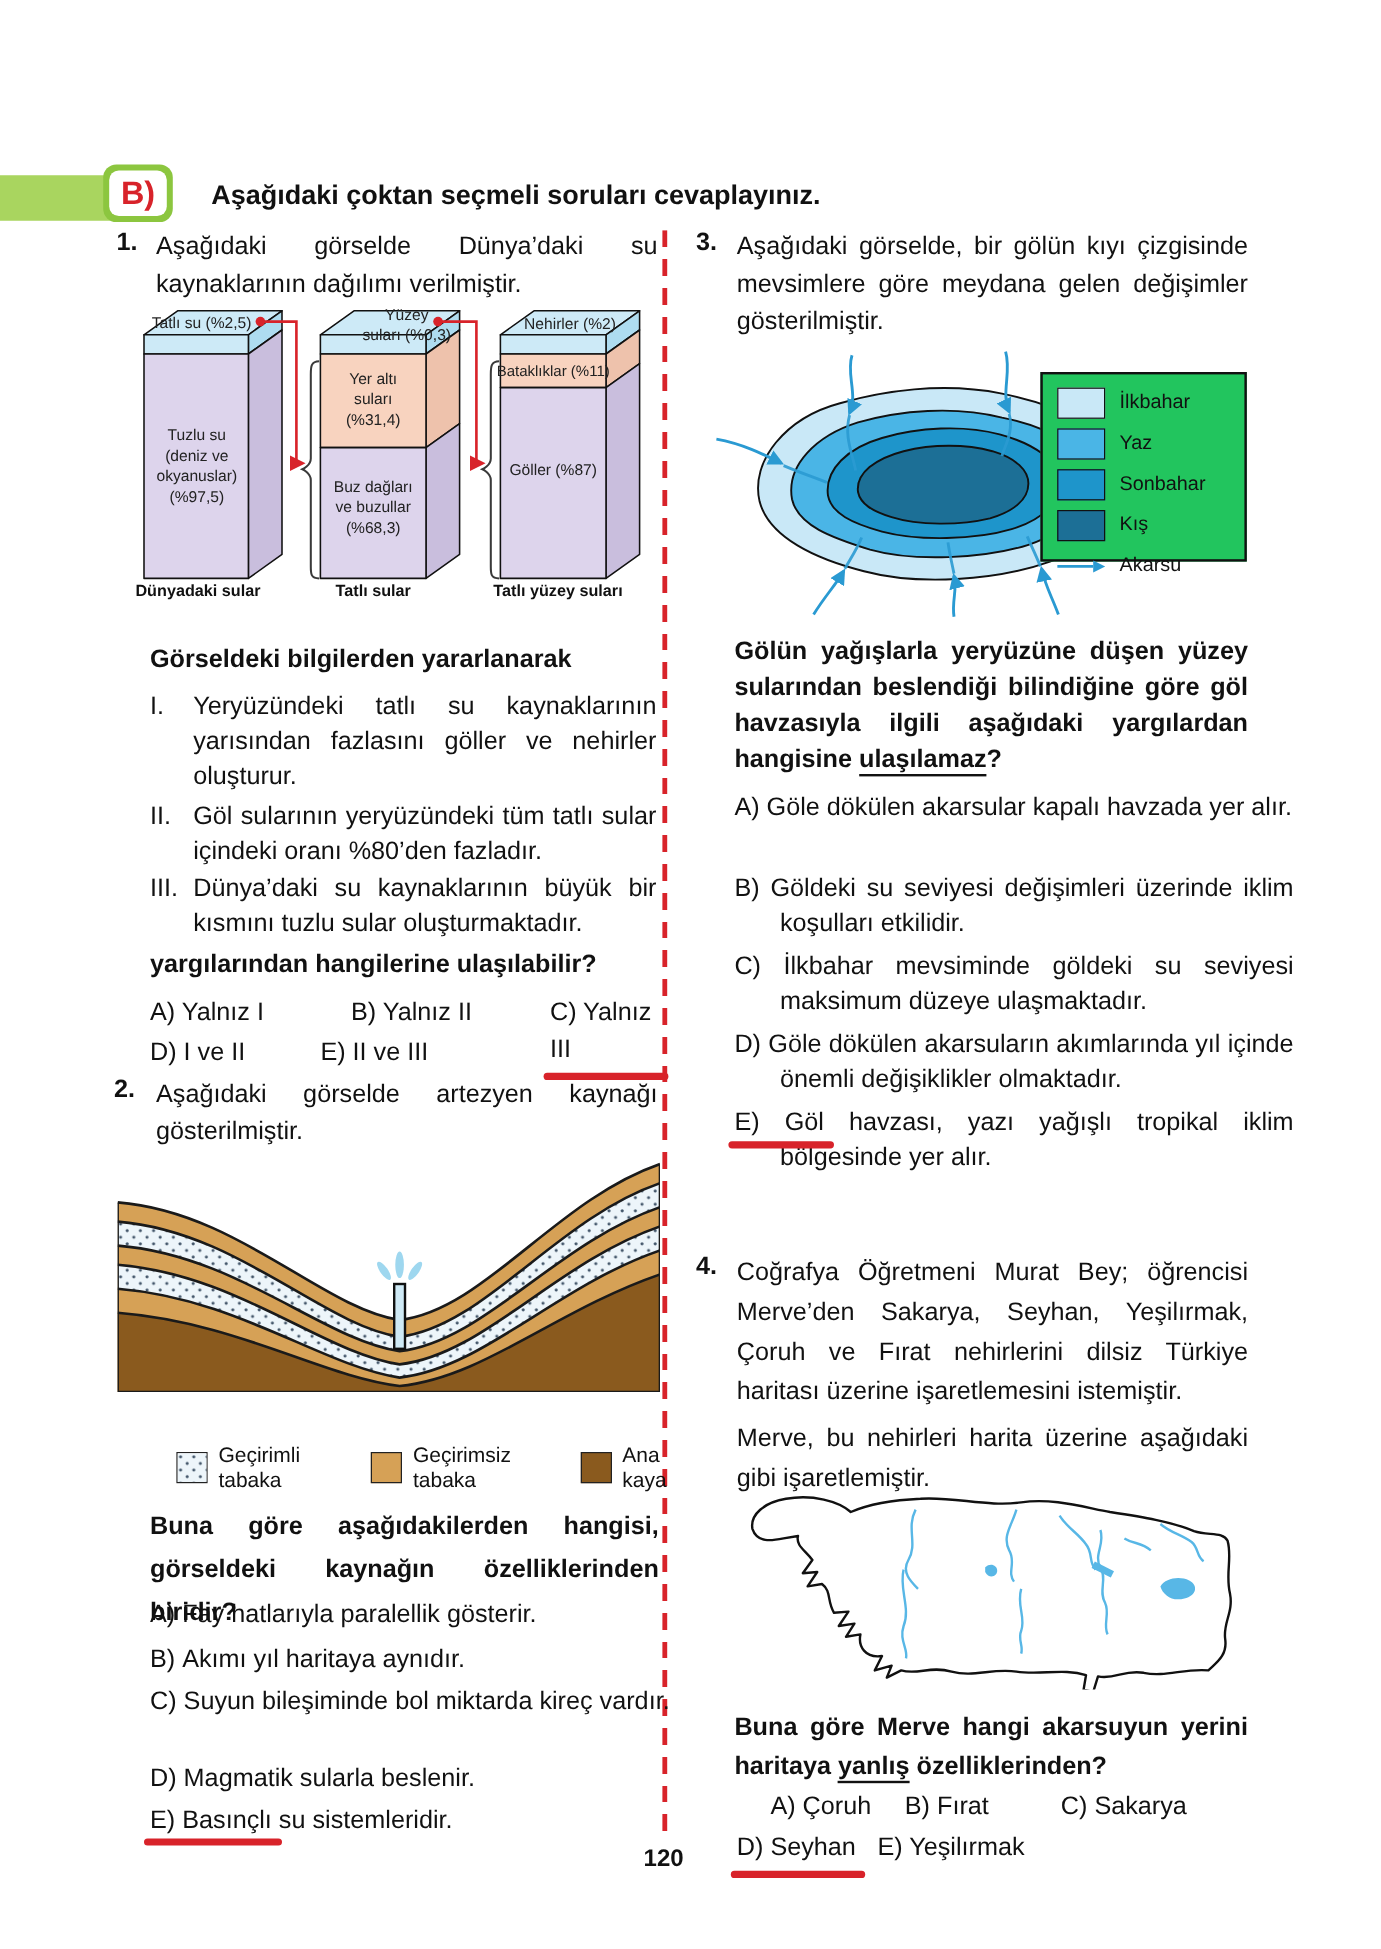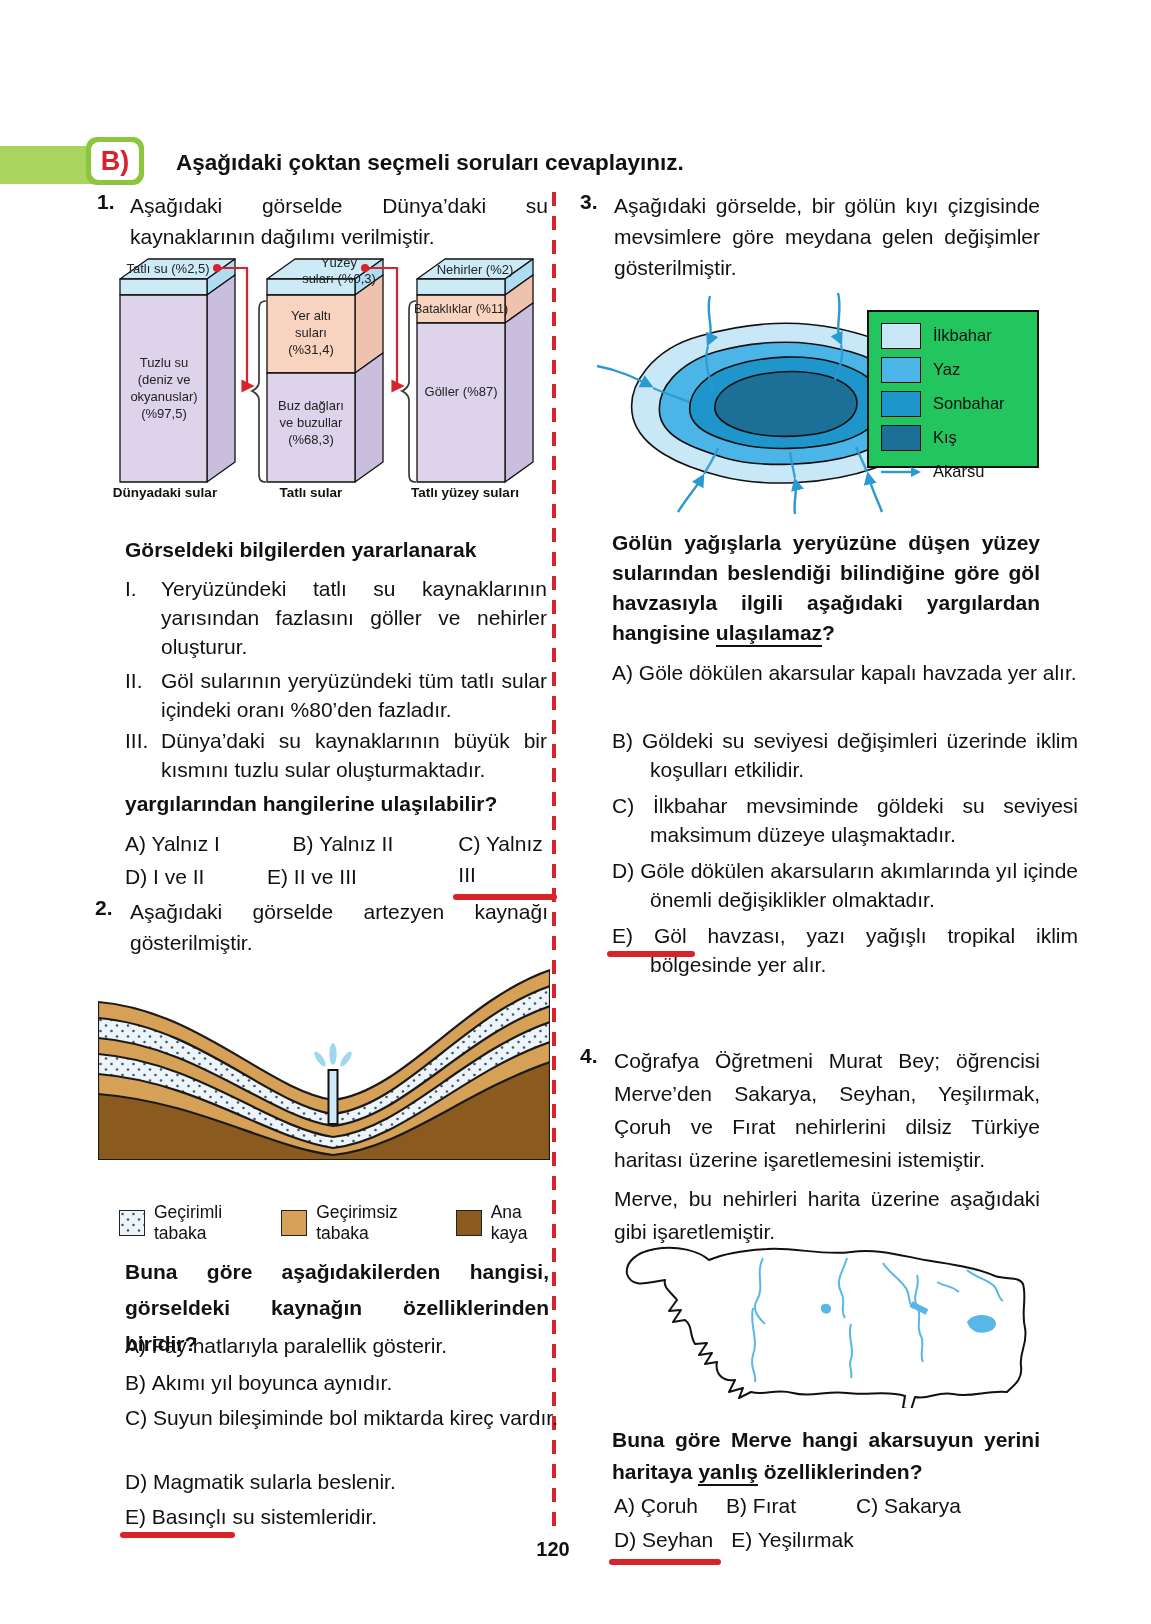--- a/index.html
+++ b/index.html
@@ -179,35 +179,35 @@
         <rect x="230.5" y="108" width="9" height="54" fill="#cfeaf6" stroke="#111" stroke-width="2"></rect>
         <ellipse cx="235" cy="92" rx="3.6" ry="11" fill="#9ed7ef"></ellipse>
         <ellipse cx="222" cy="97" rx="3.2" ry="9" fill="#9ed7ef" transform="rotate(-35 222 97)"></ellipse>
         <ellipse cx="248" cy="97" rx="3.2" ry="9" fill="#9ed7ef" transform="rotate(35 248 97)"></ellipse>
       </g>
 
       <path d="M0,40 L0,198 L452,198 L452,8" fill="none" stroke="#1a1a1a" stroke-width="2.2"></path>
     </svg>
   </div>
 
-  <div class="abs legend2" style="left:100px;top:1202px;width:438px;padding-left:19px;">
+  <div class="abs legend2" style="left:128px;top:1202px;width:438px;padding-left:19px;">
     <svg class="sw" width="26" height="26" style="border:1.5px solid #222;">
       <rect width="26" height="26" fill="url(#dots)"></rect>
     </svg>
     <span>Geçirimli tabaka</span>
     <span class="sw" style="background:#d6a156;margin-left:4px;"></span>
     <span>Geçirimsiz tabaka</span>
     <span class="sw" style="background:#8a5a1e;margin-left:4px;"></span>
     <span>Ana kaya</span>
   </div>
 
   <div class="abs lead just" style="left:125px;top:1254px;width:424px;line-height:36px;">Buna göre aşağıdakilerden hangisi, görseldeki kaynağın özelliklerinden biridir?</div>
 
   <div class="abs txt hang" style="left:125px;top:1330px;width:424px;"><span>A)</span>&nbsp;<span>Fay hatlarıyla paralellik gösterir.</span></div>
-  <div class="abs txt hang" style="left:125px;top:1367px;width:424px;"><span>B)</span>&nbsp;<span>Akımı yıl boyunca aynıdır.</span></div>
+  <div class="abs txt hang" style="left:125px;top:1367px;width:424px;"><span>B)</span>&nbsp;<span>Akımı yıl haritaya aynıdır.</span></div>
   <div class="abs txt hang just" style="left:125px;top:1403px;width:424px;line-height:30px;"><span>C)</span>&nbsp;<span>Suyun bileşiminde bol miktarda kireç vardır.</span></div>
   <div class="abs txt hang" style="left:125px;top:1466px;width:424px;"><span>D)</span>&nbsp;<span>Magmatik sularla beslenir.</span></div>
   <div class="abs txt hang" style="left:125px;top:1501px;width:424px;"><span class="u-red"><span>E)</span>&nbsp;<span>Basınçlı</span></span><span> su sistemleridir.</span></div>
 
   <div class="abs qnum" style="left:580px;top:190px;">3.</div>
   <div class="abs txt just" style="left:614px;top:190px;width:426px;">Aşağıdaki görselde, bir gölün kıyı çizgisinde mevsimlere göre meydana gelen değişimler gösterilmiştir.</div>
 
   <div class="abs" style="left:585px;top:290px;width:455px;height:226px;">
     <svg width="455" height="226" viewBox="0 0 455 226">
       <defs>
@@ -295,21 +295,21 @@
       <g fill="#58b7e6" stroke="none">
         <path d="M352,100 C356,93 368,91 376,95 C384,99 382,108 372,110 C362,113 354,107 352,100 Z"></path>
         <path d="M206,84 C210,80 216,82 216,87 C216,92 209,94 206,88 Z"></path>
       </g>
     </svg>
   </div>
 
   <div class="abs lead just" style="left:612px;top:1424px;width:428px;line-height:32px;"><span>Buna göre Merve hangi akarsuyun yerini haritaya </span><span class="u-black">yanlış</span><span> özelliklerinden?</span></div>
 
   <div class="abs optrow" style="left:614px;top:1490px;width:428px;">
-    <span style="width:112px;">A) Çoruh</span>
+    <span style="width:112px;margin-left:28px;">A) Çoruh</span>
     <span style="width:130px;">B) Fırat</span>
     <span>C) Sakarya</span>
   </div>
   <div class="abs optrow" style="left:614px;top:1524px;width:428px;">
     <span class="u-red" style="margin-right:18px;">D) Seyhan</span>
     <span>E) Yeşilırmak</span>
   </div>
 
   <div class="abs pagenum center" style="left:518px;top:1538px;width:70px;">120</div>
 

